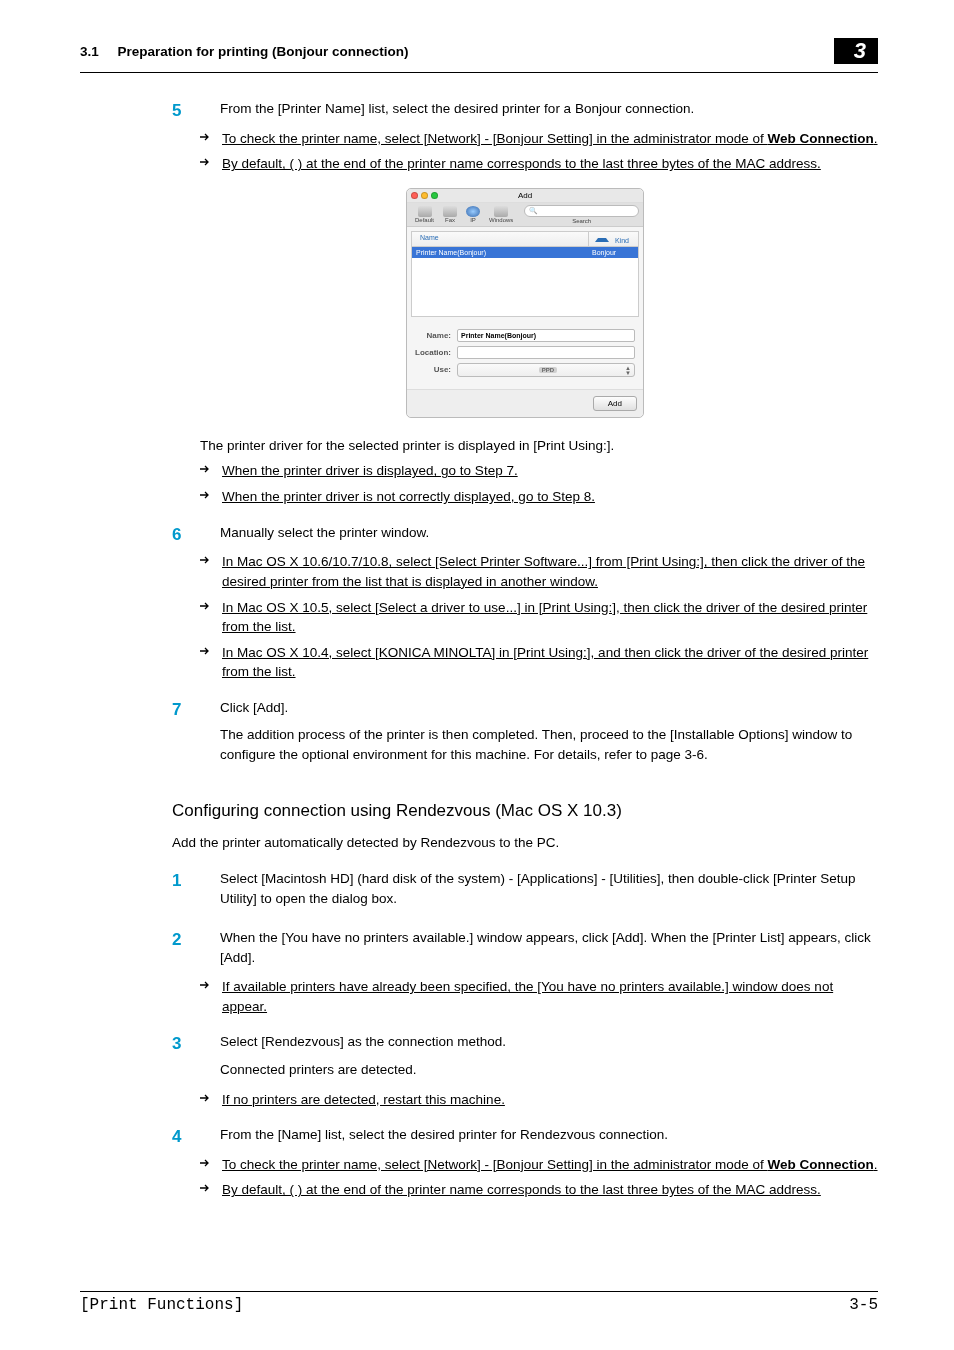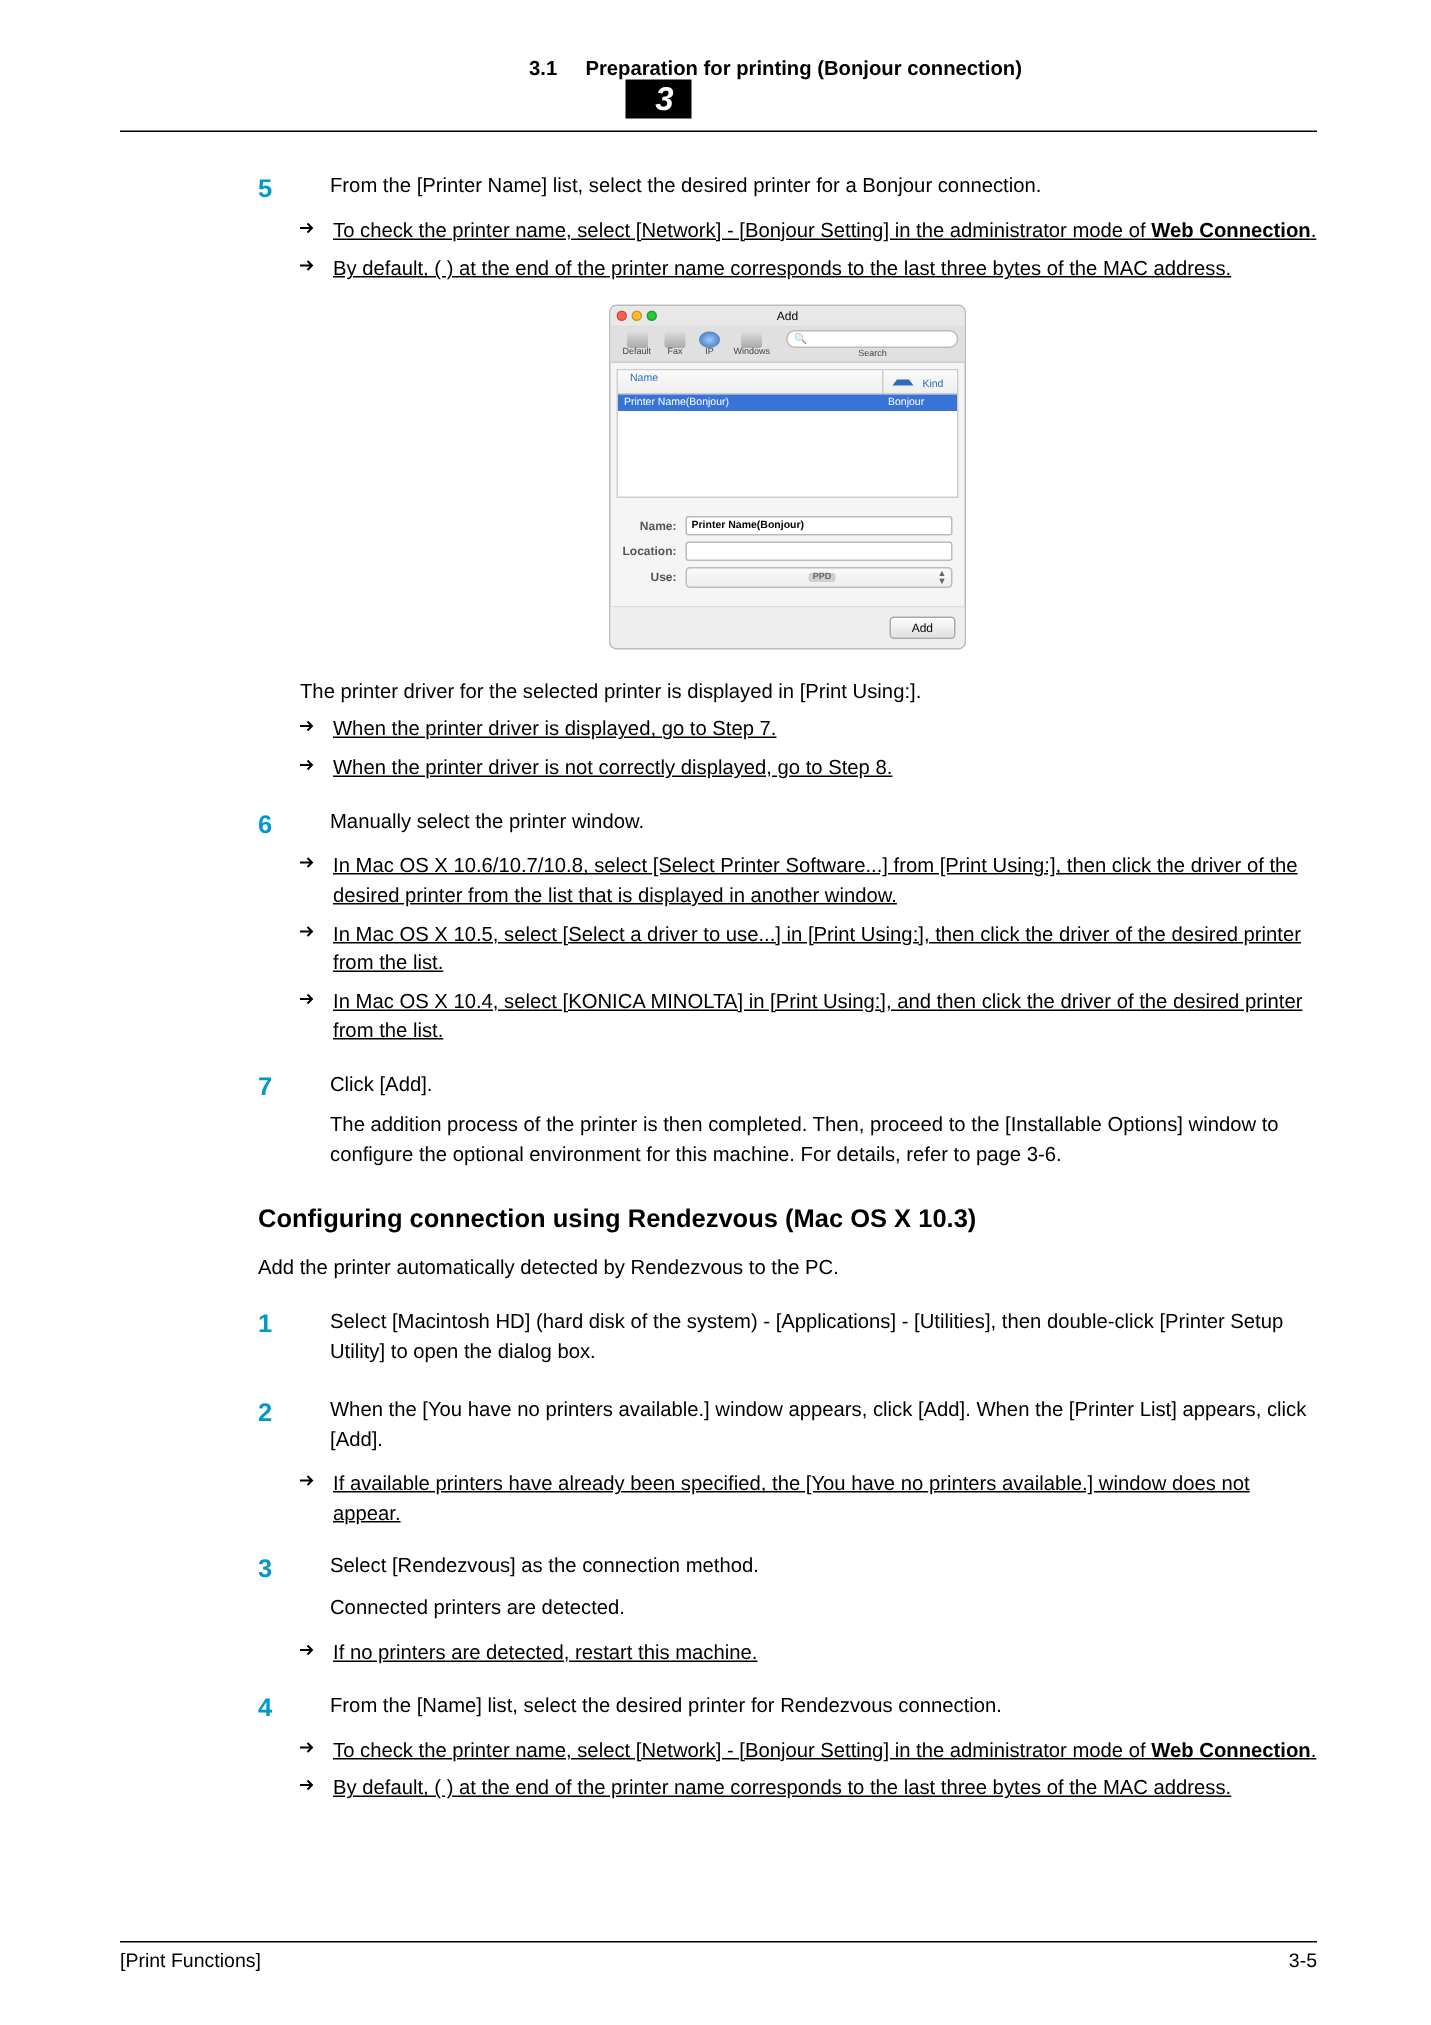--- a/index.html
+++ b/index.html
@@ -11,21 +11,20 @@
       height: 1350px;
       background: #fff;
       position: relative;
     }
     .header-row {
       display: flex;
       align-items: center;
       justify-content: space-between;
       padding: 38px 0 0 0;
       margin-bottom: 8px;
-      flex-direction: column;
     }
     .section-header {
       font-weight: bold;
       font-size: 13.5px;
       color: #000;
       margin-left: 80px;
     }
     .chapter-tab {
       background: #000;
       color: #fff;
@@ -73,23 +72,23 @@
       flex-shrink: 0;
       font-size: 13px;
     }
     .arrow svg { margin-top: 4px; }
     .sub-text {
       flex: 1;
       line-height: 1.45;
       text-decoration: underline;
     }
     .heading {
-      font-weight: bold;
+      font-weight: normal;
       font-size: 17px;
-      margin-top: 20px;
+      margin-top: 33px;
       margin-bottom: 12px;
     }
     .para { line-height: 1.45; margin-top: 8px; }
     .figure {
       margin: 14px 0 18px 0;
       display: flex;
       justify-content: center;
     }
     .mac-window {
       width: 238px;
@@ -196,21 +195,22 @@
     }
     .page-footer {
       position: absolute;
       bottom: 36px;
       left: 80px;
       right: 76px;
       border-top: 1px solid #000;
       padding-top: 4px;
       display: flex;
       justify-content: space-between;
-      font-size: 13px;
+      font-size: 16px;
+      font-family: Liberation Mono, monospace;
     }
   </style>
 </head>
 <body>
 
 <div class="header-row">
   <div class="section-header">
     <span>3.1</span>
     &nbsp;&nbsp;&nbsp;
     <span>Preparation for printing (Bonjour connection)</span>

